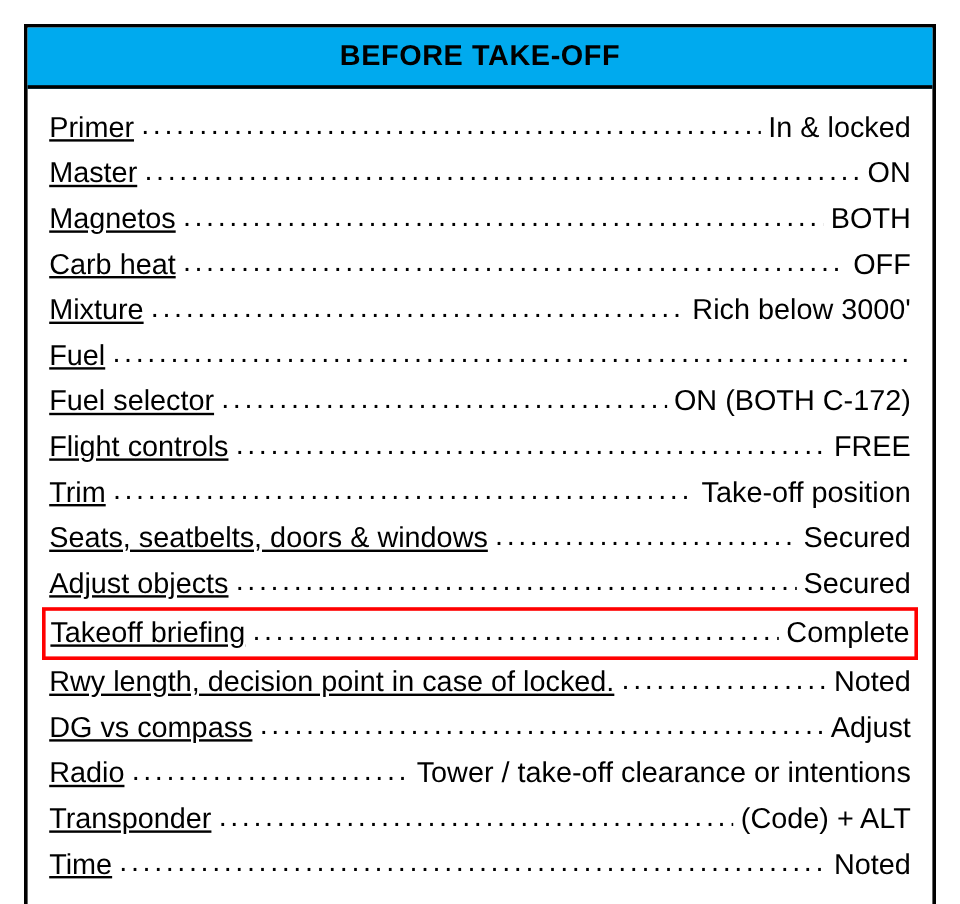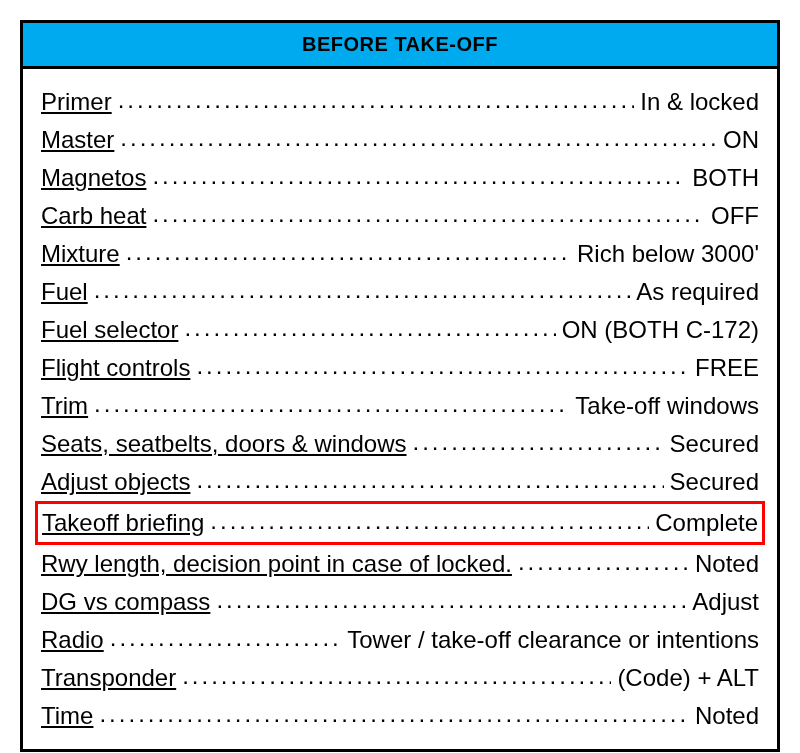--- a/index.html
+++ b/index.html
@@ -17,21 +17,21 @@
       border: 3px solid #000000;
       background: #ffffff;
     }
     .checklist-header {
       background: #00aaee;
       text-align: center;
       padding: 10px 0;
       border-bottom: 3px solid #000000;
     }
     .checklist-title {
-      font-size: 20px;
+      font-size: 24px;
       font-weight: bold;
       color: #000000;
       letter-spacing: 0.5px;
     }
     .checklist-body {
       padding: 14px 16px 14px 16px;
     }
     .checklist-row {
       display: flex;
       align-items: baseline;
@@ -96,36 +96,35 @@
         <span class="item-value">OFF</span>
       </div>
       <div class="checklist-row">
         <span class="item-label">Mixture</span>
         <span class="dots">........................................................................................................................................................................................................</span>
         <span class="item-value">Rich below 3000'</span>
       </div>
       <div class="checklist-row">
         <span class="item-label">Fuel</span>
         <span class="dots">........................................................................................................................................................................................................</span>
-        <span class="item-value">As required</span>
       </div>
       <div class="checklist-row">
         <span class="item-label">Fuel selector</span>
         <span class="dots">........................................................................................................................................................................................................</span>
         <span class="item-value">ON (BOTH C-172)</span>
       </div>
       <div class="checklist-row">
         <span class="item-label">Flight controls</span>
         <span class="dots">........................................................................................................................................................................................................</span>
         <span class="item-value">FREE</span>
       </div>
       <div class="checklist-row">
         <span class="item-label">Trim</span>
         <span class="dots">........................................................................................................................................................................................................</span>
-        <span class="item-value">Take-off windows</span>
+        <span class="item-value">Take-off position</span>
       </div>
       <div class="checklist-row">
         <span class="item-label">Seats, seatbelts, doors &amp; windows</span>
         <span class="dots">........................................................................................................................................................................................................</span>
         <span class="item-value">Secured</span>
       </div>
       <div class="checklist-row">
         <span class="item-label">Adjust objects</span>
         <span class="dots">........................................................................................................................................................................................................</span>
         <span class="item-value">Secured</span>

